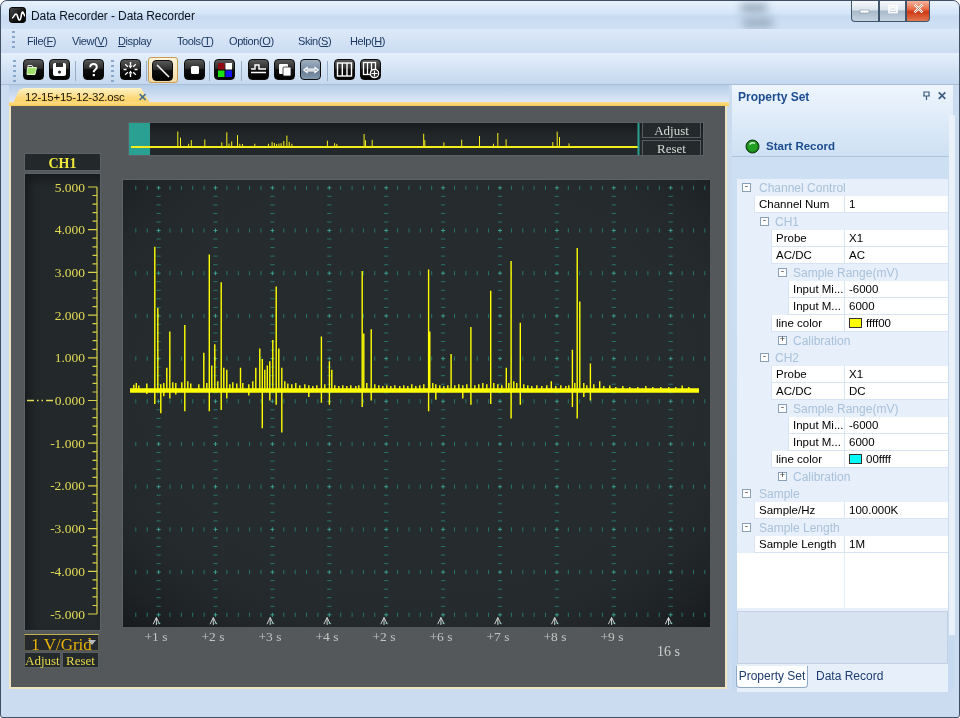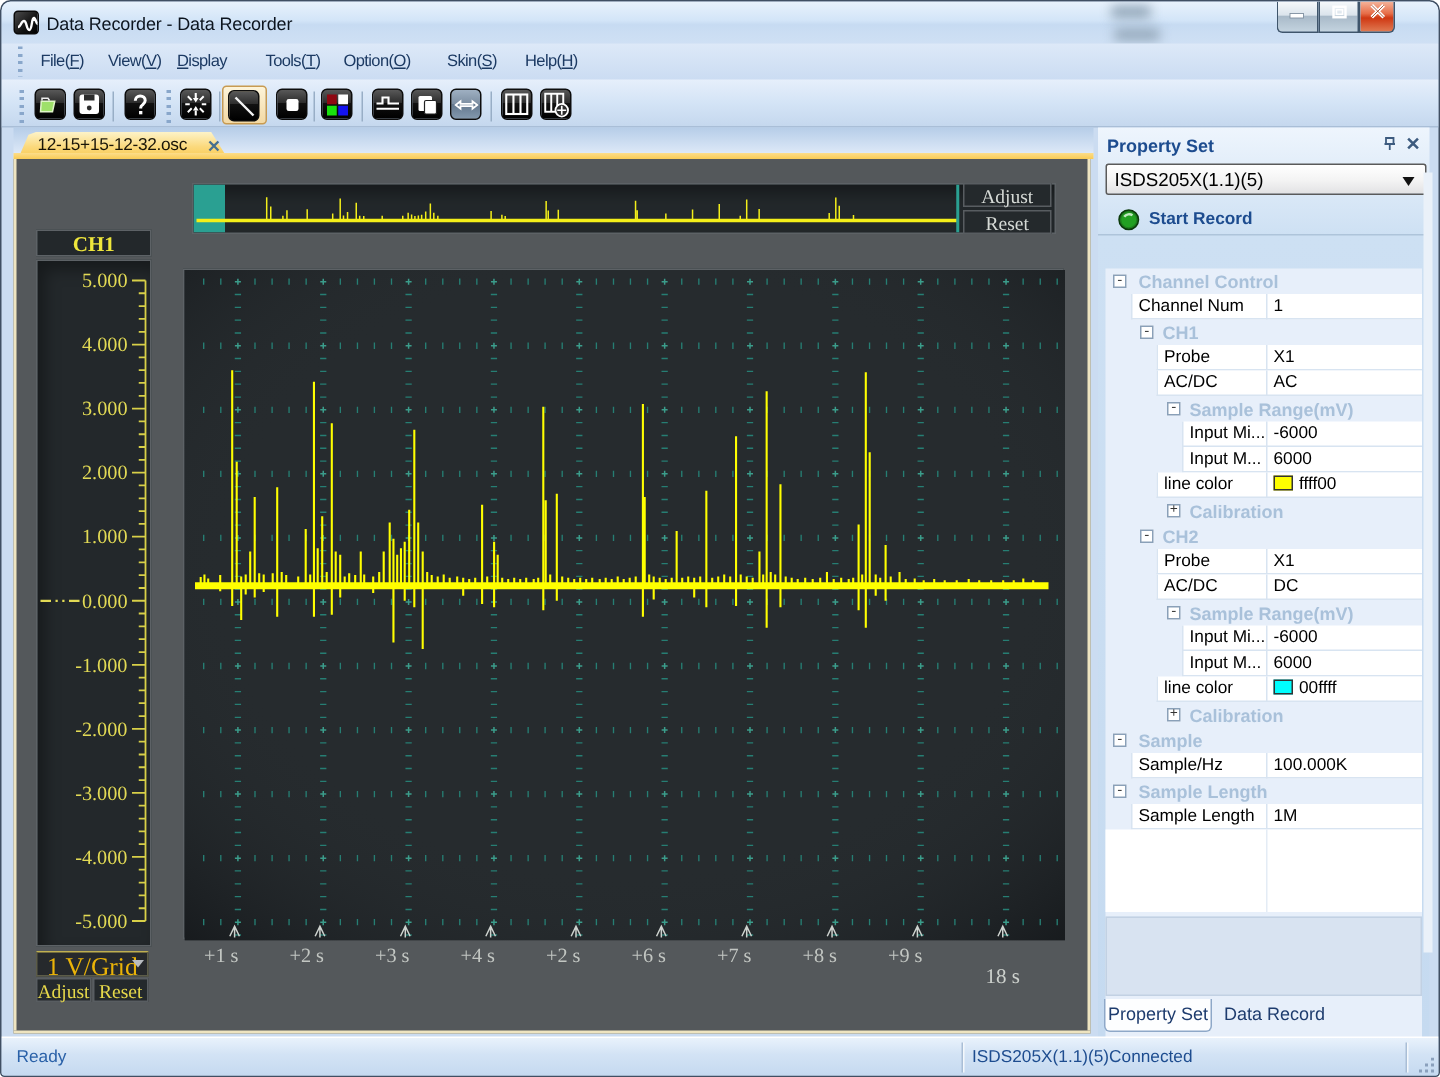--- a/index.html
+++ b/index.html
@@ -37,37 +37,37 @@
 #tabx {position:absolute;left:129px;top:6px;font-size:11px;font-weight:bold;color:#47708f}
 #ystrip {position:absolute;left:8px;top:101px;width:720px;height:4px;background:linear-gradient(#fcdd8a,#f9cb55)}
 
 #dark {position:absolute;left:8px;top:105px;width:718px;height:583px;background:#54585b;
   border-bottom:2px solid #eee4c0}
 .dkbox {position:absolute;background:#23282b;border:1px solid #5d6266;
   box-shadow:inset 5px 6px 10px rgba(0,0,0,0.35)}
 .serif {font-family:"Liberation Serif",serif}
 .sbtn {position:absolute;background:#24292c;border:1px solid #585d61;color:#d6dad6;
   font-family:"Liberation Serif",serif;font-size:13px;text-align:center}
-.xlab {position:absolute;top:523px;width:40px;
+.xlab {position:absolute;top:523px;width:40px;text-align:center;
   font-family:"Liberation Serif",serif;font-size:13.5px;color:#c2c6c2}
 
 #panel {position:absolute;left:731px;top:84px;width:221px;height:606px;
   background:linear-gradient(#eef5fd,#cde0f3 12%,#c5daf0)}
 #phead {position:absolute;left:6px;top:5px;font-size:12px;font-weight:bold;color:#1d4c8f}
 #combo {position:absolute;left:5px;top:24px;width:214px;height:21px;background:linear-gradient(#fff,#f3f3f3 55%,#e2e2e4);
   border:1px solid #5a5a5a;border-radius:2px;font-size:12.5px;color:#000;padding:2.5px 0 0 5px}
 #combo:after {content:"";position:absolute;right:7px;top:8px;border:4px solid transparent;border-top:6px solid #111}
 #srec {position:absolute;left:34px;top:55px;font-size:11.5px;font-weight:bold;color:#1d4c8f}
 #thead {position:absolute;left:5px;top:77px;width:211px;height:17px;
   background:linear-gradient(#eaf2fb,#d2e2f2);border-bottom:1px solid #b3c6da;font-size:12px;color:#222}
 #tbl {position:absolute;left:5px;top:94px;width:211px;height:513px;background:#e7effa}
 .grow {position:absolute;left:0;width:211px;height:17px}
 .gbox {position:absolute;top:4px;width:9px;height:9px;background:#fff;border:1px solid #8aa0b8;
   font-size:9px;line-height:7px;text-align:center;color:#333;font-family:"Liberation Mono",monospace}
-.gtxt {position:absolute;top:2px;font-size:12px;font-weight:bold;color:#a9c1da}
+.gtxt {position:absolute;top:2px;font-size:12px;font-weight:normal;color:#a9c1da}
 .drow {position:absolute;left:0;width:246px;height:17px}
 .dcell,.dval {position:absolute;top:0;height:17px;background:#fff;border-bottom:1px solid #d8e4f1;
   border-left:1px solid #d8e4f1;font-size:11.5px;color:#000;padding:2px 0 0 4px;white-space:nowrap;overflow:hidden}
 .sw {display:inline-block;width:13px;height:10px;border:1px solid #333;margin-right:4px;vertical-align:-1px}
 #desc {position:absolute;left:5px;top:526px;width:211px;height:53px;background:#d8e3f1;border:1px solid #c2d1e3}
 #ptabs {position:absolute;left:0;top:581px;width:221px;height:25px}
 #ptab1 {position:absolute;left:4px;top:0;width:72px;height:22px;background:#fdfeff;
   border:1px solid #8ea8c8;border-top:none;border-radius:0 0 4px 4px;
   font-size:12px;color:#1e3c6e;text-align:center;padding-top:3px}
 #ptab2 {position:absolute;left:84px;top:3px;font-size:12px;color:#1e3c6e}
@@ -265,35 +265,34 @@
       </svg>
     <div class="xlab" style="left:127px">+1 s</div>
       <div class="xlab" style="left:184px">+2 s</div>
       <div class="xlab" style="left:241px">+3 s</div>
       <div class="xlab" style="left:298px">+4 s</div>
       <div class="xlab" style="left:355px">+2 s</div>
       <div class="xlab" style="left:412px">+6 s</div>
       <div class="xlab" style="left:469px">+7 s</div>
       <div class="xlab" style="left:526px">+8 s</div>
       <div class="xlab" style="left:583px">+9 s</div>
-    <div class="serif" style="position:absolute;left:648px;top:538px;font-size:14px;color:#cdd1cd">18 s</div>
+    <div class="serif" style="position:absolute;left:648px;top:538px;font-size:14px;color:#cdd1cd">16 s</div>
     <div style="position:absolute;left:15px;top:528px;width:75px;height:17px;background:#26292c;
       border:1px solid #5c5c48;border-top:1px solid #c0b050;text-align:center">
       <span class="serif" style="font-size:17px;color:#eab308">1 V/Grid</span>
       <span style="position:absolute;right:2px;top:5px;border:4px solid transparent;border-top:5px solid #b8bcc0"></span></div>
     <div class="sbtn" style="left:15px;top:546px;width:36.5px;height:16px;line-height:15px;color:#e6d84a">Adjust</div>
     <div class="sbtn" style="left:53px;top:546px;width:37px;height:16px;line-height:15px;color:#e6d84a">Reset</div>
   </div>
   <div id="panel">
     <div id="phead">Property Set</div>
     <svg width="9" height="10" viewBox="0 0 9 10" style="position:absolute;left:190px;top:6px">
       <path d="M2 1h5v4H2zM1 5h7M4.5 5v4" stroke="#3c5a7e" stroke-width="1.2" fill="none"></path>
       </svg>
     <span style="position:absolute;left:205px;top:4px;font-size:12px;font-weight:bold;color:#3c5a7e">✕</span>
-    <div id="combo">ISDS205X(1.1)(5)</div>
     <svg width="15" height="15" viewBox="0 0 15 15" style="position:absolute;left:13px;top:54px">
       <circle cx="7.5" cy="7.5" r="6.5" fill="#1d7d1d" stroke="#0a3a0a"></circle>
       <circle cx="7.5" cy="7.5" r="5" fill="#22a022"></circle>
       <path d="M4.5 5.5 A4 4 0 0 1 10 4.5" stroke="#bfe8bf" stroke-width="1.6" fill="none"></path>
       </svg>
     <div id="srec">Start Record</div>
     <div style="position:absolute;left:0;top:71px;width:221px;height:1px;background:#aec4da"></div>
     <div id="tbl">
         <div class="grow" style="top:0px">
           <div class="gbox" style="left:5px">-</div>
@@ -387,29 +386,13 @@
           <div style="position:absolute;left:107px;top:0;width:1px;height:100%;background:#e4ecf5"></div>
         </div>
       </div>
     <div id="desc"></div>
     <div id="ptabs">
         <div id="ptab1">Property Set</div>
         <span id="ptab2">Data Record</span>
       </div>
     <div style="position:absolute;left:217px;top:30px;width:6px;height:520px;background:#eaf1f9"></div>
   </div>
-  <div id="status">
-    <span style="position:absolute;left:10px;top:7px;font-size:11.5px;color:#2a61a8">Ready</span>
-    <div class="sep" style="left:640px"></div>
-    <span style="position:absolute;left:647px;top:7px;font-size:11.5px;color:#1d4c8f">ISDS205X(1.1)(5)Connected</span>
-    <div class="sep" style="left:936px"></div>
-    <svg width="12" height="12" viewBox="0 0 12 12" style="position:absolute;left:945px;top:13px">
-      <g fill="#8aa0bc">
-          <rect x="8" y="8" width="2" height="2"></rect>
-          <rect x="8" y="4" width="2" height="2"></rect>
-      <rect x="4" y="8" width="2" height="2"></rect>
-          <rect x="8" y="0" width="2" height="2"></rect>
-      <rect x="0" y="8" width="2" height="2"></rect>
-          <rect x="4" y="4" width="2" height="2"></rect>
-        </g>
-      </svg>
-  </div>
 </div>
 
 </body></html>

